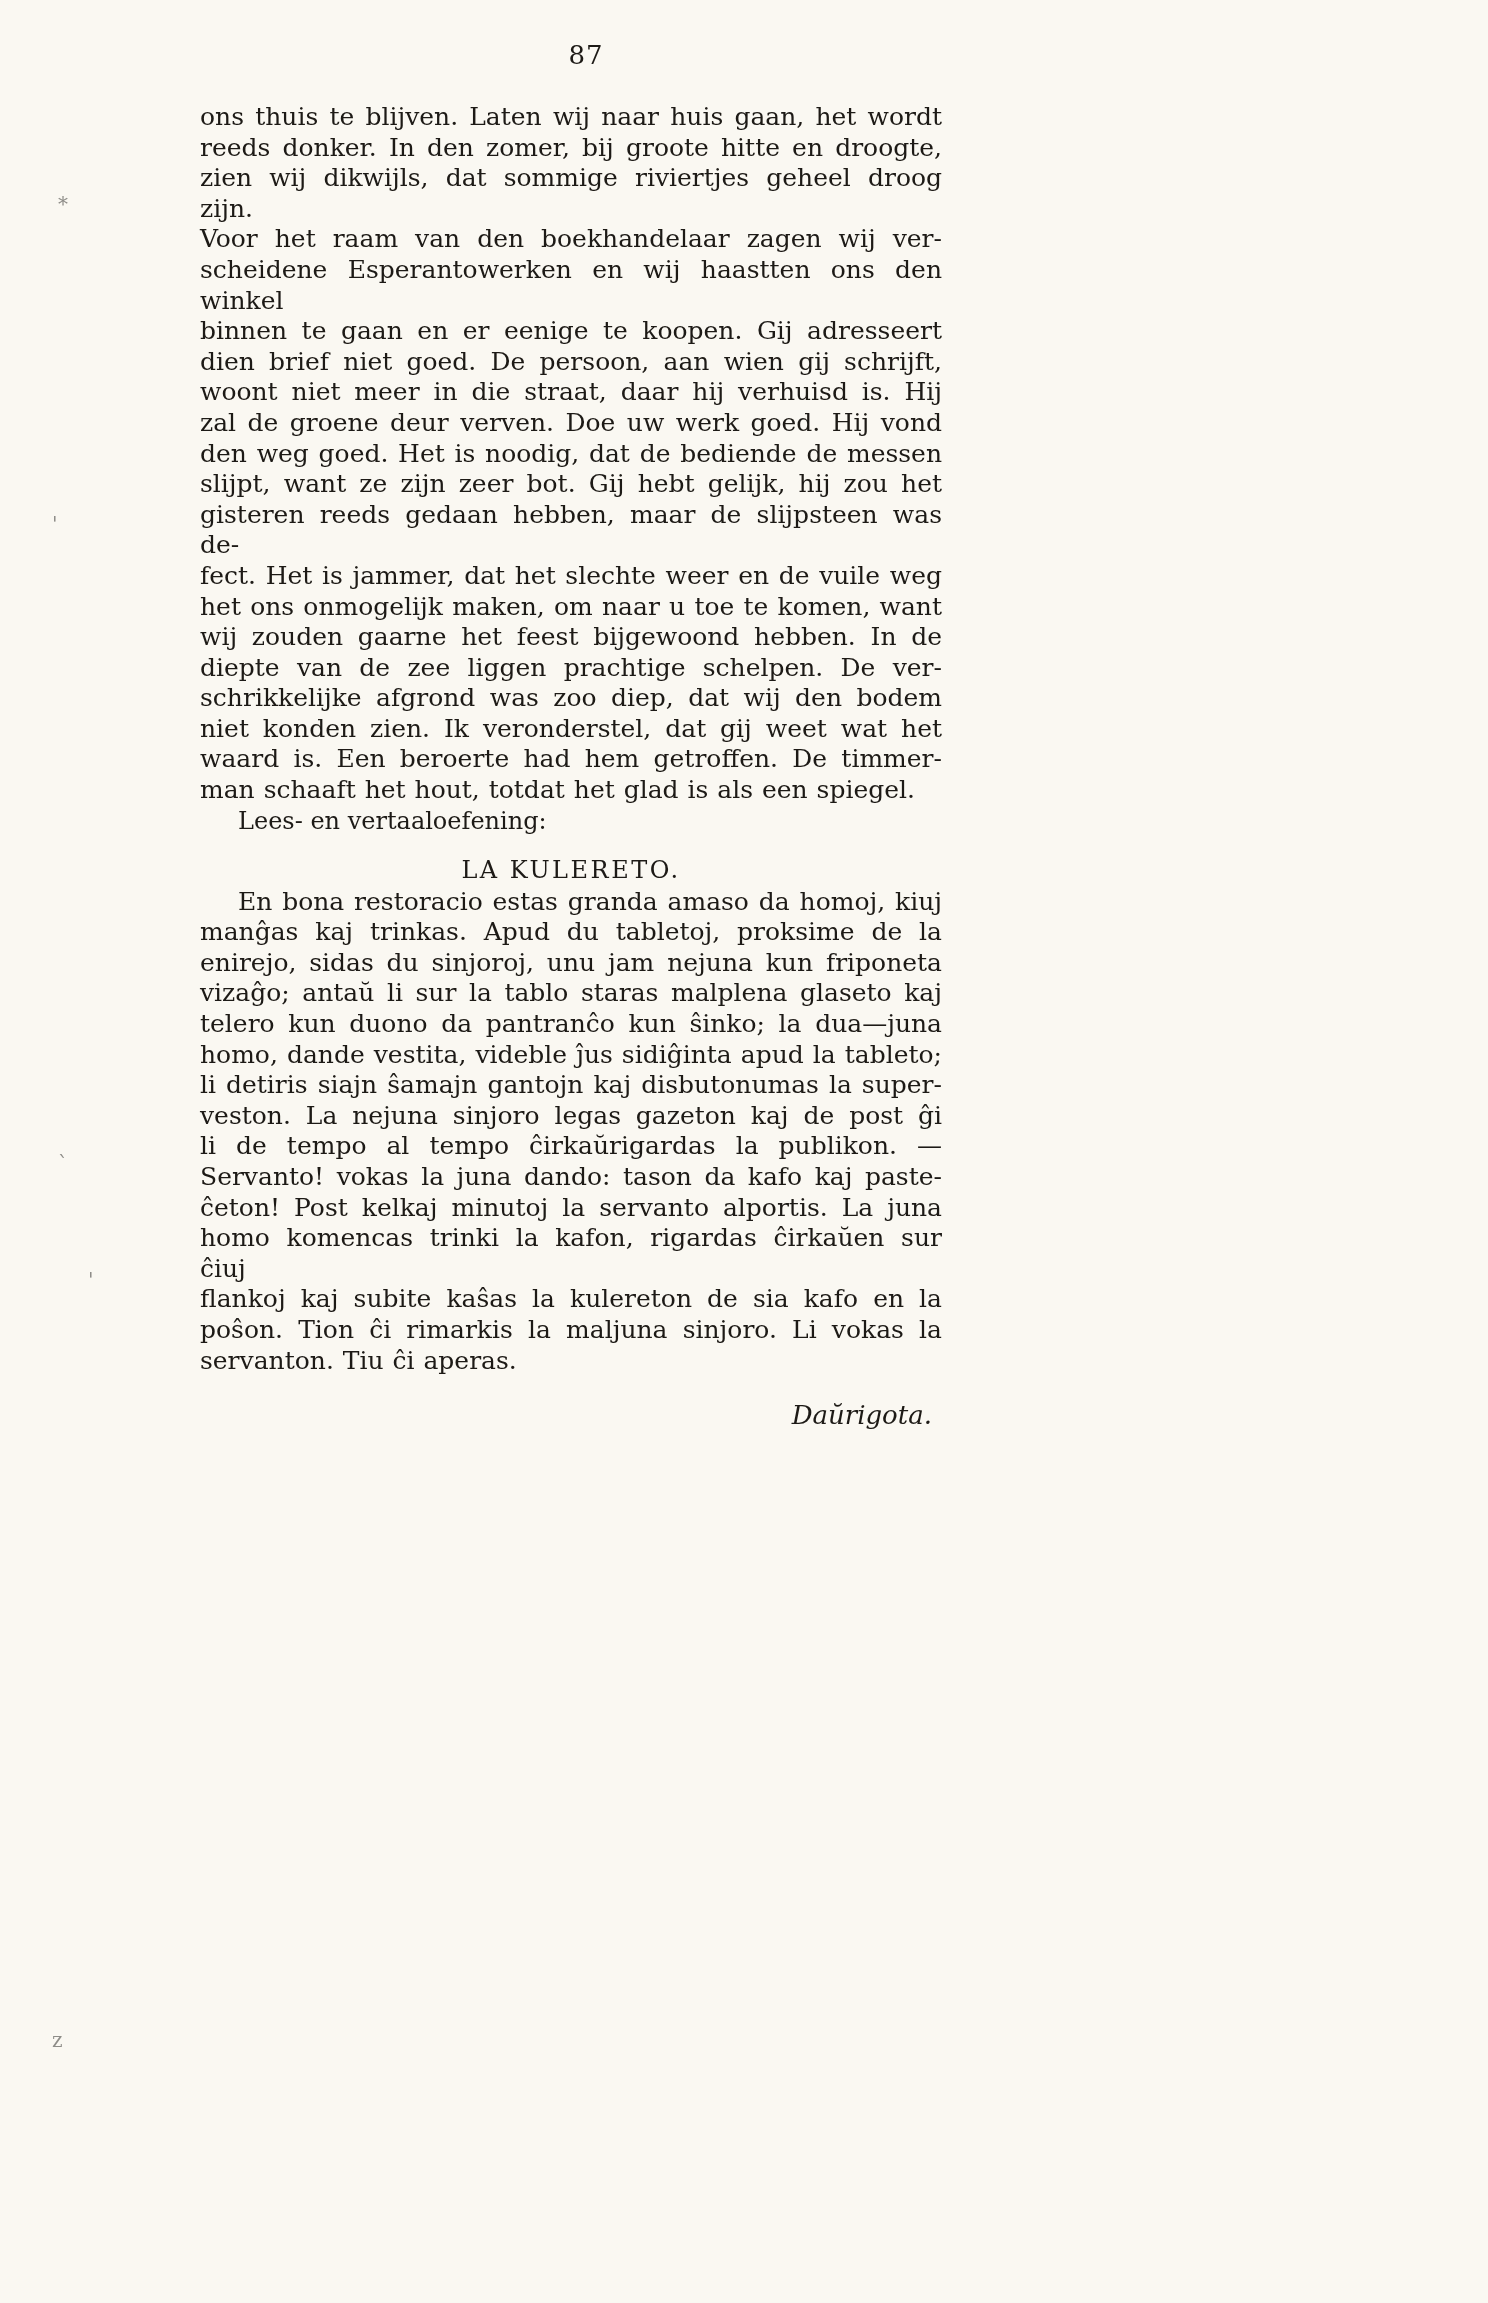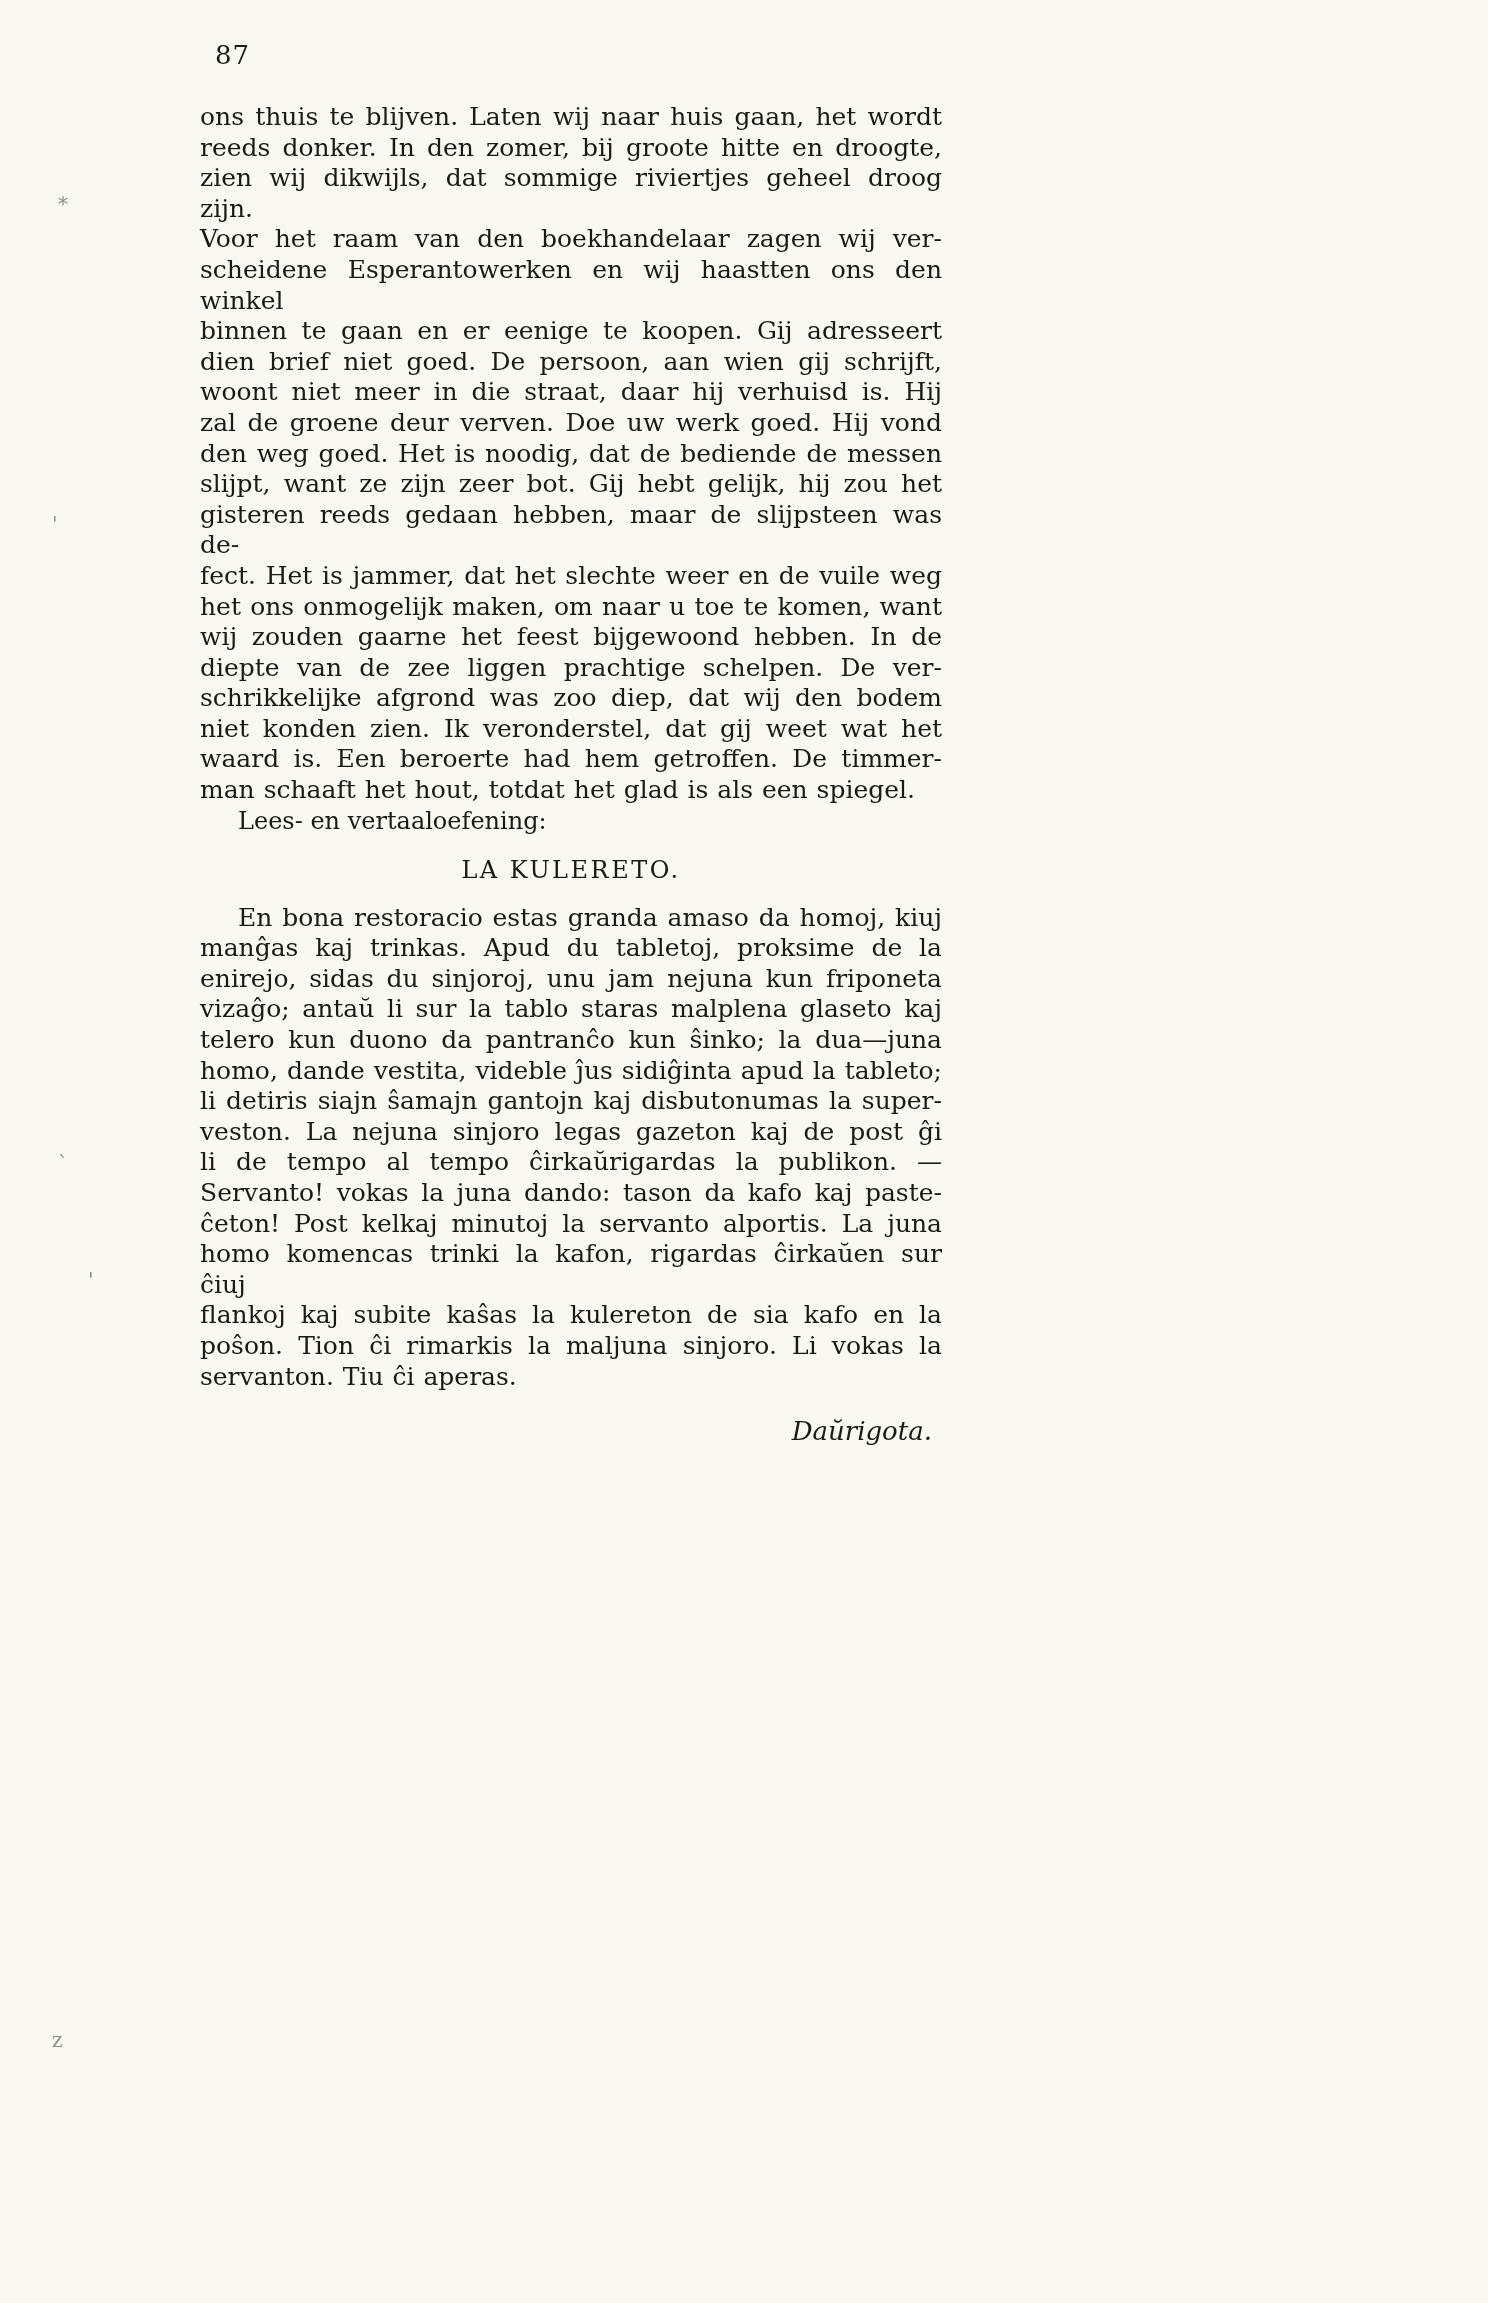--- a/index.html
+++ b/index.html
@@ -15,20 +15,21 @@
     background: var(--paper, #faf8f2);
     font-family: "DejaVu Serif", "Liberation Serif", serif;
     color: var(--ink, #1d1a16);
     overflow: hidden;
   }
   .page-number {
     position: absolute;
     top: 40px;
     left: 215px;
     width: 742px;
+    text-align: center;
     font-size: 26px;
     letter-spacing: 1px;
   }
   .text-block {
     position: absolute;
     left: 200px;
     top: 102px;
     width: 742px;
   }
   .para .line {
@@ -51,21 +52,20 @@
   }
   .heading {
     margin: 16px 0 0 0;
     text-align: center;
     font-size: 24px;
     font-weight: normal;
     letter-spacing: 2.5px;
     line-height: 34px;
   }
   .para.story {
-    margin-top: 16px;
   }
   .signature {
     margin-top: 24px;
     text-align: right;
     font-style: italic;
     font-size: 26px;
     padding-right: 10px;
   }
   .ink-mark {
     position: absolute;

